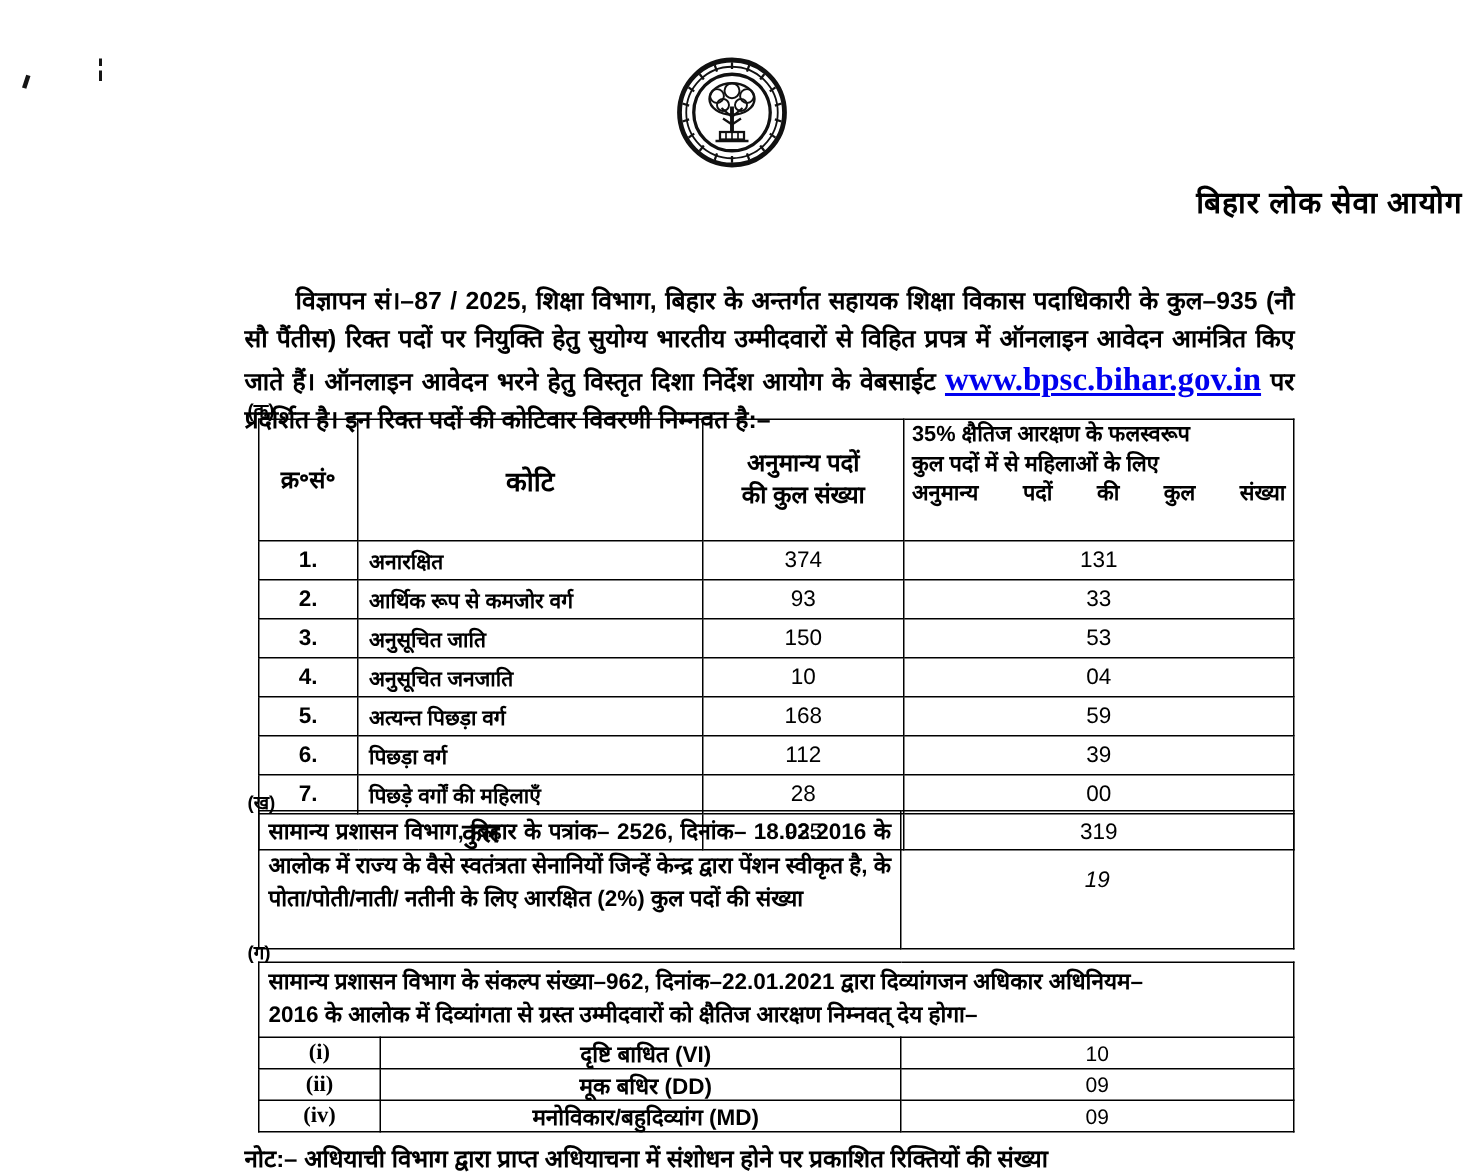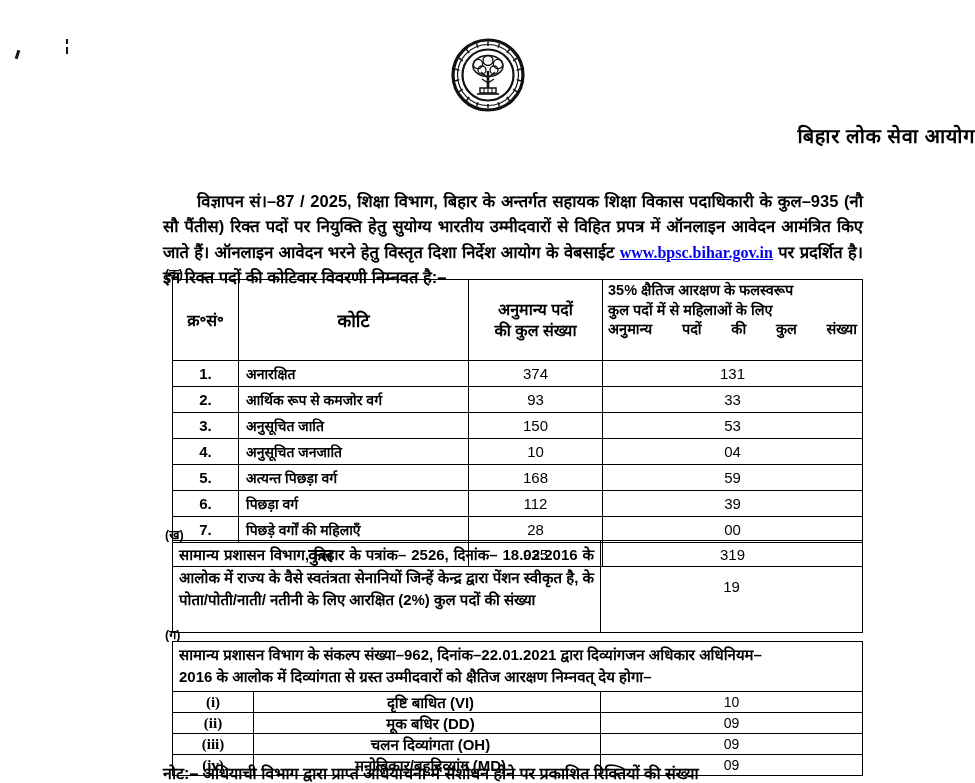--- a/index.html
+++ b/index.html
@@ -73,21 +73,21 @@
     line-height: 25.5px;
     text-align: justify;
     text-justify: inter-word;
     font-weight: 600;
   }
   #intro .indent { display: inline-block; width: 34px; }
   #intro .website {
     font-weight: bold;
     text-decoration: underline;
     font-family: "Liberation Serif", "DejaVu Serif", serif;
-    font-size: 16px;
+    font-size: 22px;
   }
 
   
   .sec-label {
     position: absolute;
     font-size: 12.5px;
     font-weight: 600;
     line-height: 1;
   }
   #label-ka { left: 165px; top: 268px; }
@@ -169,20 +169,21 @@
     text-justify: inter-word;
     padding: 3px 6px 4px 6px;
     height: 84px;
     vertical-align: top;
     font-weight: 600;
   }
   #table-kha .kha-val {
     text-align: center;
     font-size: 15px;
     font-weight: 500;
+    font-style: italic;
   }
 
   
   #table-ga {
     left: 172px; top: 641px;
     width: 690px;
   }
   #table-ga col.c-rn  { width: 81px; }
   #table-ga col.c-lbl { width: 347px; }
   #table-ga col.c-val { width: 262px; }
@@ -401,25 +402,20 @@
       <td class="ga-rn">(i)</td>
       <td class="ga-lbl">दृष्टि बाधित  (VI)</td>
       <td class="ga-val">10</td>
     </tr>
     <tr>
       <td class="ga-rn">(ii)</td>
       <td class="ga-lbl">मूक बधिर  (DD)</td>
       <td class="ga-val">09</td>
     </tr>
     <tr>
-      <td class="ga-rn">(iii)</td>
-      <td class="ga-lbl">चलन दिव्यांगता  (OH)</td>
-      <td class="ga-val">09</td>
-    </tr>
-    <tr>
       <td class="ga-rn">(iv)</td>
       <td class="ga-lbl">मनोविकार/बहुदिव्यांग (MD)</td>
       <td class="ga-val">09</td>
     </tr>
   </tbody>
 </table>
 
 <div id="bottom-note">
   <span class="spread">नोट:– अधियाची विभाग द्वारा प्राप्त अधियाचना में संशोधन होने पर प्रकाशित रिक्तियों की संख्या</span>
 </div>

